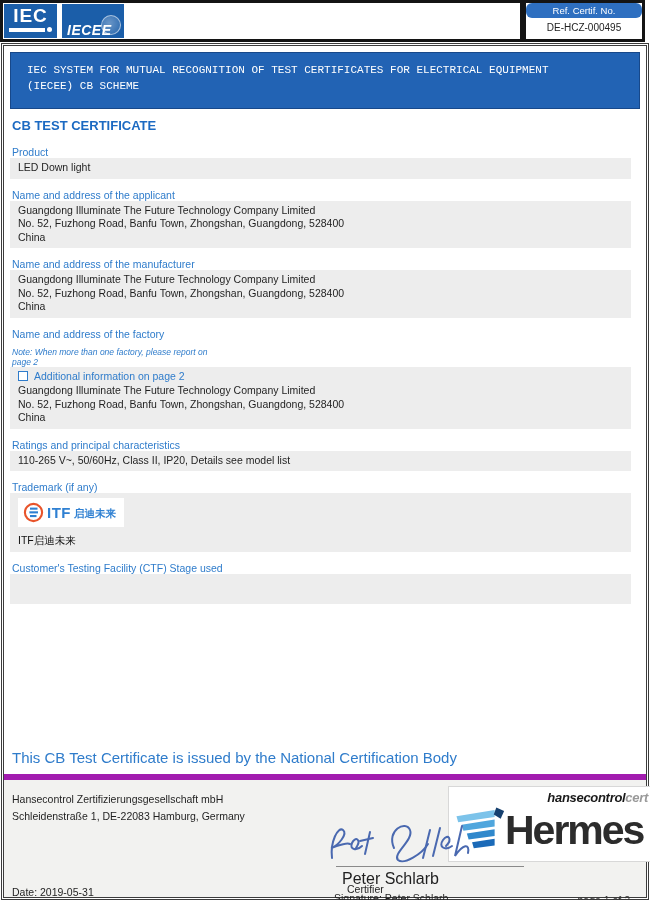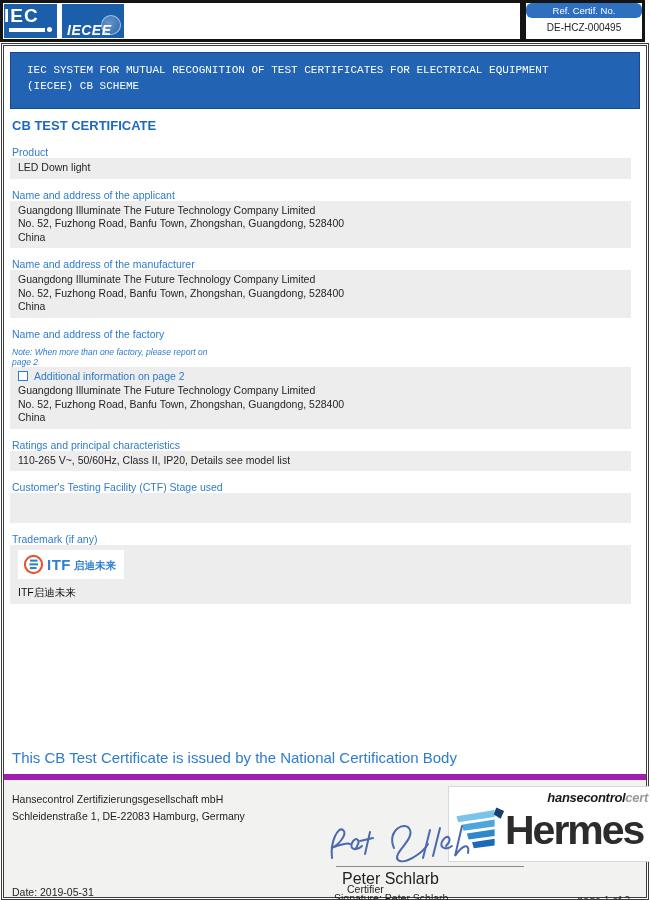--- a/index.html
+++ b/index.html
@@ -5,21 +5,21 @@
   * { margin:0; padding:0; box-sizing:border-box; }
   html,body { width:650px; height:900px; background:#fff; overflow:hidden;
               font-family:"Liberation Sans", sans-serif; }
 
   
   .top-row { display:flex; height:42px; }
   .logos-box { width:523px; border:3px solid #141414; background:#fff;
                display:flex; align-items:stretch; gap:5px; padding:1px 1px; }
   .iec-logo { width:53px; background:#1b5ea9; color:#fff; display:flex;
               flex-direction:column; justify-content:center; }
-  .iec-text { font-weight:bold; font-size:19px; letter-spacing:1px; text-align:left; line-height:20px; }
+  .iec-text { font-weight:bold; font-size:19px; letter-spacing:1px; text-align:center; line-height:20px; }
   .iec-bar  { display:flex; align-items:center; gap:2px; padding:1px 5px 4px 5px; }
   .iec-dash { flex:1; height:4px; background:#fff; }
   .iec-dot  { width:5px; height:5px; border-radius:50%; background:#fff; }
   .iecee-logo { width:62px; background:#1b5ea9; color:#fff; padding:2px 5px;
                 position:relative; overflow:hidden; }
   .iecee-title { font-style:italic; font-weight:bold; font-size:14px; letter-spacing:.5px;margin-top:16px; }
   .iecee-sub   { font-style:italic; font-weight:bold; font-size:6.5px; line-height:7.5px; }
   .iecee-globe { position:absolute; right:3px; bottom:3px; width:20px; height:20px;
                  border-radius:50%; border:1px solid rgba(255,255,255,.55);
                  background:radial-gradient(circle at 40% 40%, rgba(255,255,255,.35), rgba(255,255,255,.05)); }
@@ -150,39 +150,39 @@
         <div>China</div>
       </div>
     </div>
 
     <div class="field-row">
       <div class="f-label">Ratings and principal characteristics</div>
       <div class="f-value">110-265 V~, 50/60Hz, Class II, IP20, Details see model list</div>
     </div>
 
     <div class="field-row">
-      <div class="f-label">Customer's Testing Facility (CTF) Stage used</div>
-      <div class="f-value ctf-value"></div>
-    </div>
-
-    <div class="field-row">
       <div class="f-label">Trademark (if any)</div>
       <div class="f-value">
         <div class="tm-box">
           <svg width="21" height="21" viewBox="0 0 21 21">
             <circle cx="10.5" cy="10.5" r="8.6" fill="none" stroke="#e8542b" stroke-width="2.1"></circle>
             <rect x="7" y="5.6" width="7.5" height="2.1" fill="#2f80d2"></rect>
             <rect x="6.4" y="9.3" width="8.6" height="2.1" fill="#2f80d2"></rect>
             <rect x="7" y="13" width="6.5" height="2.1" fill="#2f80d2"></rect>
           </svg>
           <span class="tm-itf">ITF</span>
           <span class="tm-cn">启迪未来</span>
         </div>
         <div class="tm-caption">ITF启迪未来</div>
       </div>
+    </div>
+
+    <div class="field-row">
+      <div class="f-label">Customer's Testing Facility (CTF) Stage used</div>
+      <div class="f-value ctf-value"></div>
     </div>
 
   </div>
 
   <div class="spacer"></div>
 
   <div class="issued">This CB Test Certificate is issued by the National Certification Body</div>
 
   <div class="footer">
     <div class="ncb">

